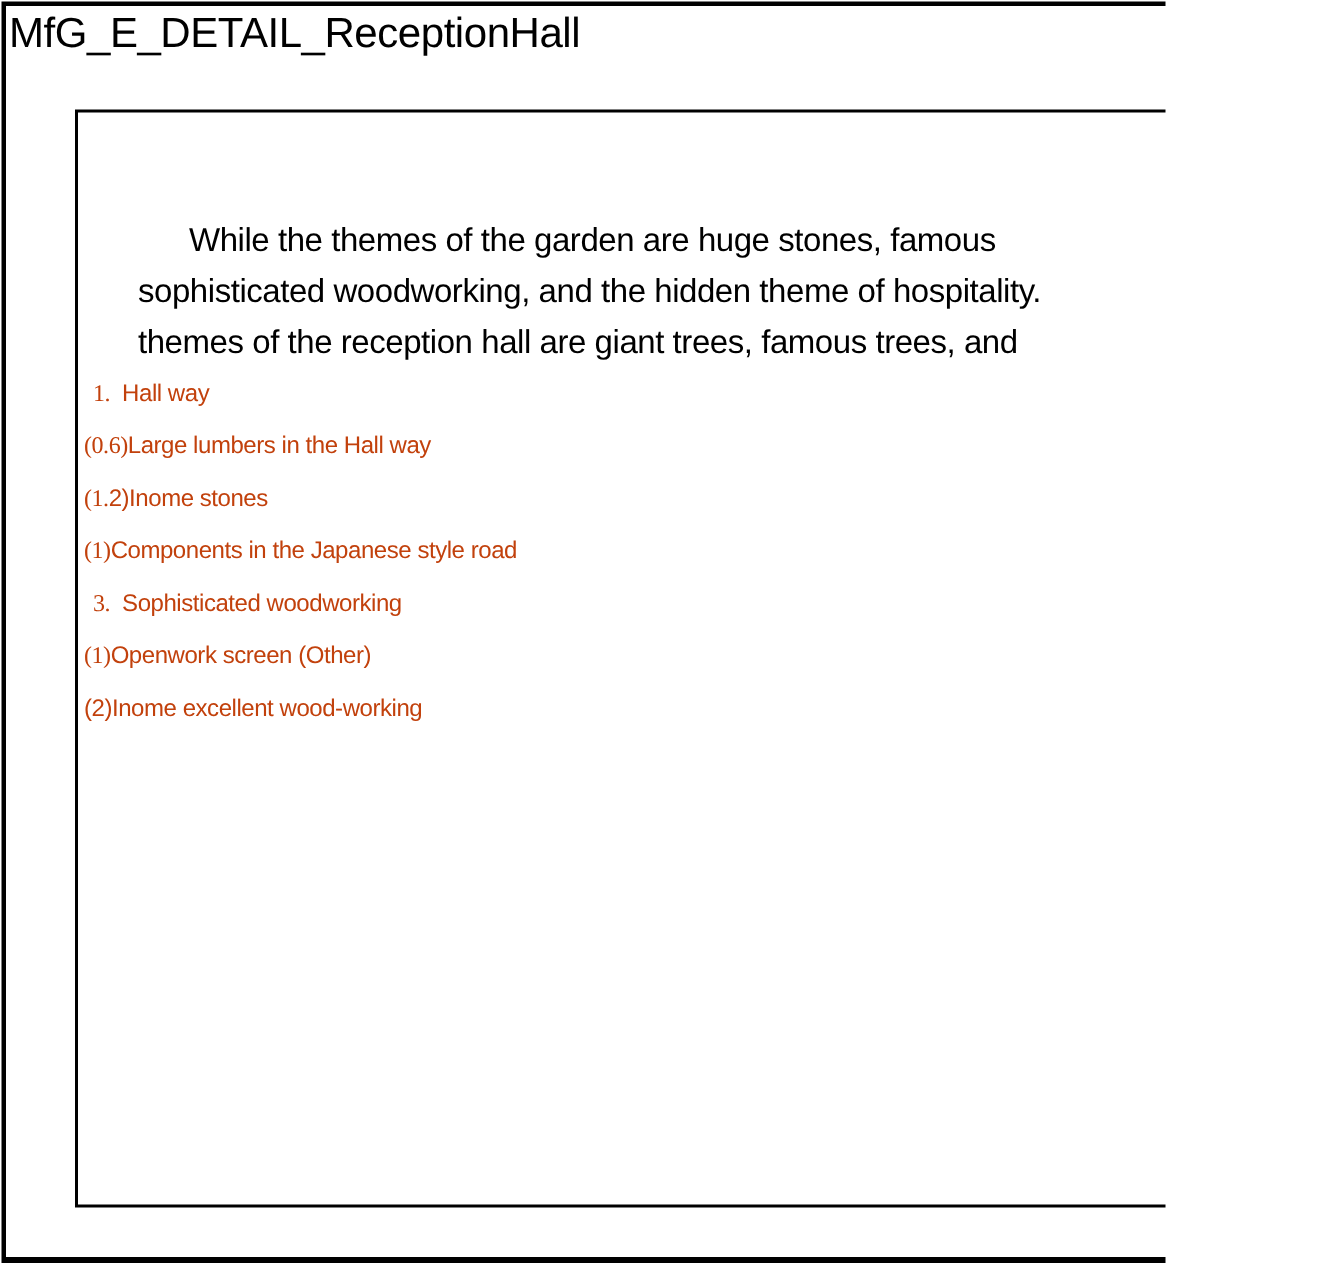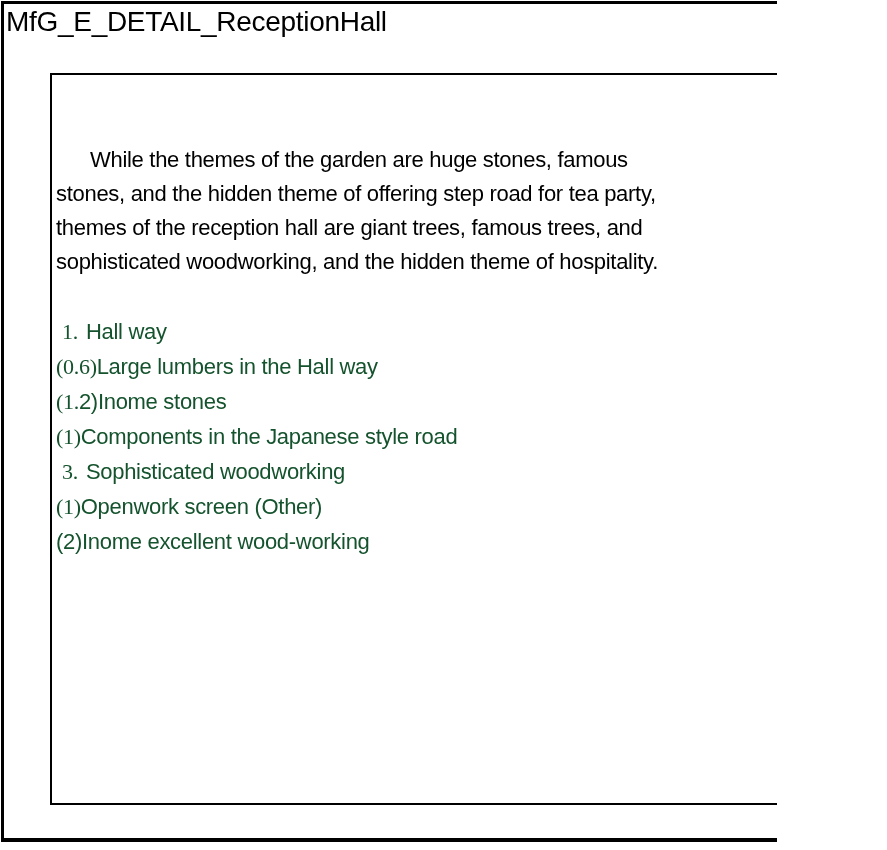--- a/index.html
+++ b/index.html
@@ -48,29 +48,29 @@
     overflow: hidden;
   }
   .paragraph {
     font-size: 22px;
     line-height: 34px;
     color: #000000;
     letter-spacing: -0.3px;
   }
   .para-line {
     white-space: nowrap;
+    margin-left: 36px;
   }
   .para-line:first-child {
     text-indent: 34px;
   }
   .outline {
-    margin-top: 35px;
-    font-size: 22px;
+    font-size: 16px;
     line-height: 35px;
-    color: #14532d;
+    color: #c2410c;
     letter-spacing: -0.3px;
   }
   .outline-item {
     white-space: nowrap;
   }
   .outline-item.level-1 {
     padding-left: 6px;
   }
   .outline-item.level-1 .prefix-serif {
     margin-right: 8px;
@@ -84,23 +84,22 @@
 </style>
 </head>
 <body>
 
 <div class="stage">
   <div class="page">
     <div class="title">MfG_E_DETAIL_ReceptionHall</div>
     <div class="content-box">
       <div class="paragraph" id="paragraph">
           <div class="para-line">While the themes of the garden are huge stones, famous</div>
-          <div class="para-line">stones, and the hidden theme of offering step road for tea party,</div>
+          <div class="para-line">sophisticated woodworking, and the hidden theme of hospitality.</div>
           <div class="para-line">themes of the reception hall are giant trees, famous trees, and</div>
-          <div class="para-line">sophisticated woodworking, and the hidden theme of hospitality.</div>
         </div>
       <div class="outline" id="outline">
           <div class="outline-item level-1"><span class="prefix-serif">1.</span><span class="prefix-sans"></span><span class="item-label">Hall way</span></div>
           <div class="outline-item level-2"><span class="prefix-serif">(0.6)</span><span class="prefix-sans"></span><span class="item-label">Large lumbers in the Hall way</span></div>
           <div class="outline-item level-2"><span class="prefix-serif">(1.</span><span class="prefix-sans">2)</span><span class="item-label">Inome stones</span></div>
           <div class="outline-item level-2"><span class="prefix-serif">(1)</span><span class="prefix-sans"></span><span class="item-label">Components in the Japanese style road</span></div>
           <div class="outline-item level-1"><span class="prefix-serif">3.</span><span class="prefix-sans"></span><span class="item-label">Sophisticated woodworking</span></div>
           <div class="outline-item level-2"><span class="prefix-serif">(1)</span><span class="prefix-sans"></span><span class="item-label">Openwork screen (Other)</span></div>
           <div class="outline-item level-2"><span class="prefix-serif"></span><span class="prefix-sans">(2)</span><span class="item-label">Inome excellent wood-working</span></div>
         </div>

